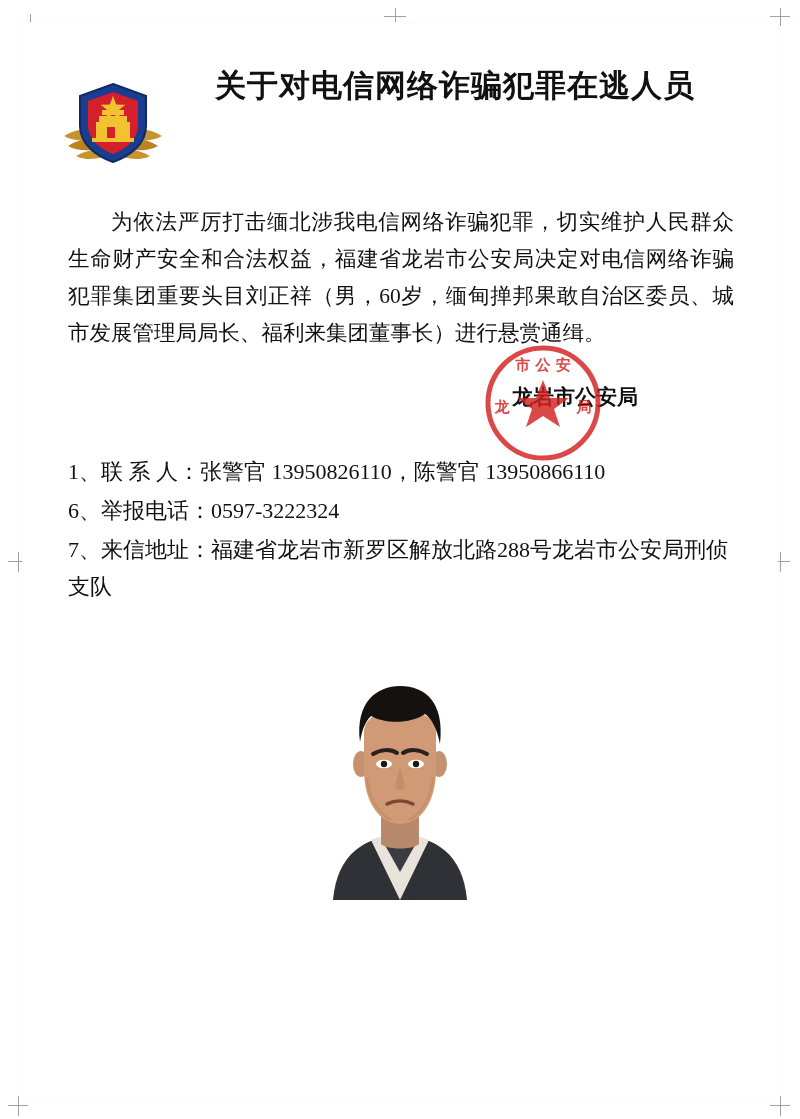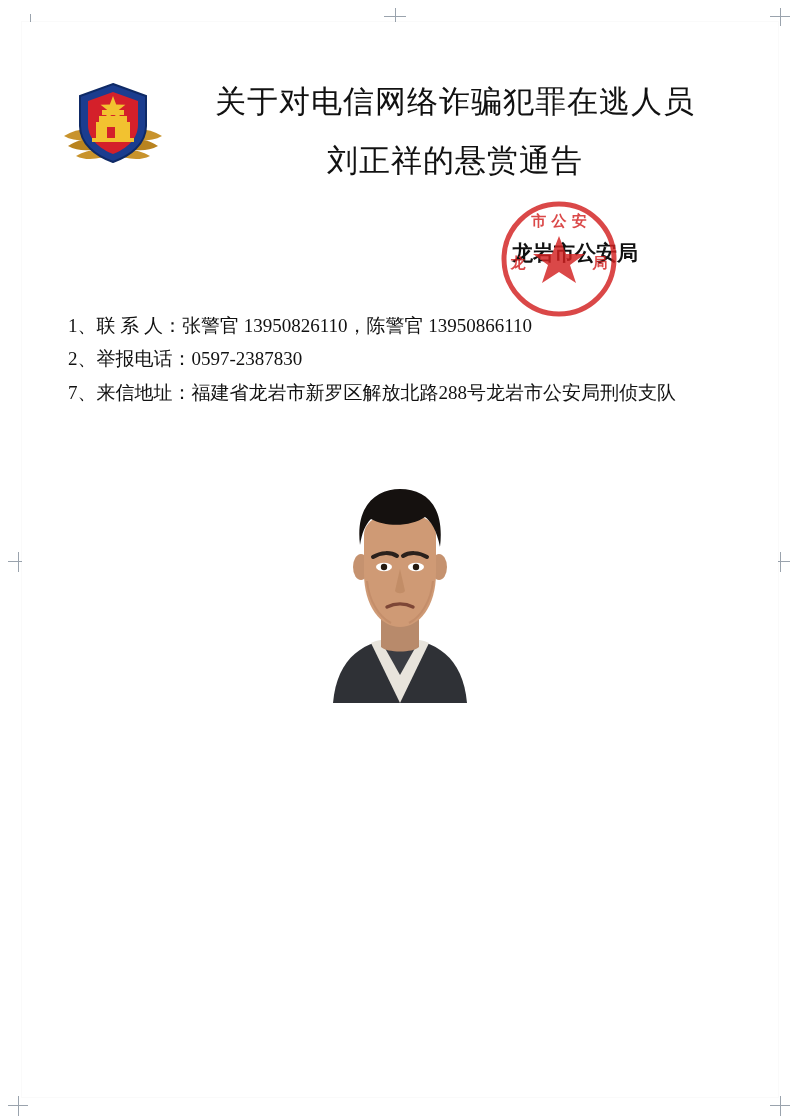--- a/index.html
+++ b/index.html
@@ -65,26 +65,25 @@
   }
   .emblem svg { display: block; }
 
   .title-block {
     flex: 1 1 auto;
     text-align: center;
     padding-left: 4px;
   }
   .title-line {
     font-family: "DejaVu Serif", "Liberation Serif", serif;
-    font-weight: normal;
+    font-weight: bold;
     font-size: 31px;
     line-height: 1.38;
     letter-spacing: 1px;
     color: #111111;
-    margin-top: 16px;
   }
 
   
   .body-text {
     padding: 26px 44px 0 46px;
     font-size: 21.5px;
     line-height: 1.72;
     text-align: justify;
     text-justify: inter-ideograph;
     color: #111;
@@ -101,32 +100,32 @@
     padding-right: 96px;
     text-align: right;
     font-size: 21px;
     line-height: 1.62;
     color: #111;
   }
   .sign-line { display: block; font-weight: bold; }
 
   .stamp {
     position: absolute;
-    right: 112px;
+    right: 128px;
     top: -40px;
     width: 126px;
     height: 126px;
     pointer-events: none;
   }
   .stamp svg { display: block; }
 
   
   .contacts {
     padding: 40px 44px 0 46px;
-    font-size: 19px;
+    font-size: 22px;
     line-height: 1.68;
     color: #111;
   }
   .contact-row { margin: 0 0 2px 0; }
 
   
   .photo-wrap {
     margin-top: 52px;
     text-align: center;
   }
@@ -200,45 +199,45 @@
         <rect x="49" y="53" width="8" height="11" fill="#d4202a"></rect>
 
         <polygon points="55,22 58.2,30.6 67.4,30.8 60.1,36.4 62.7,45.2 55,40 47.3,45.2 49.9,36.4 42.6,30.8 51.8,30.6" fill="#f2c230"></polygon>
 
         <rect x="34" y="64" width="42" height="4" fill="#f2c230"></rect>
       </svg>
     </div>
 
     <div class="title-block">
       <div class="title-line">关于对电信网络诈骗犯罪在逃人员</div>
-      <div class="title-line">刘正祥的悬赏通告</div>
     </div>
   </div>
 
   <div class="body-text">
+    <p class="para">为依法严厉打击缅北涉我电信网络诈骗犯罪，切实维护人民群众生命财产安全和合法权益，福建省龙岩市公安局决定对电信网络诈骗犯罪集团重要头目刘正祥（男，60岁，缅甸掸邦果敢自治区委员、城市发展管理局局长、福利来集团董事长）进行悬赏通缉。</p>
 
     <div class="sign-block">
       <div class="stamp">
         <svg width="126" height="126" viewBox="0 0 126 126" xmlns="http://www.w3.org/2000/svg">
           <g opacity="0.82">
             <circle cx="63" cy="63" r="55" fill="none" stroke="#d32020" stroke-width="5"></circle>
             <polygon points="63,40 70,58 89,58 74,69 80,87 63,76 46,87 52,69 37,58 56,58" fill="#d32020"></polygon>
             <text x="63" y="30" font-family="DejaVu Serif, serif" font-size="15" fill="#d32020" text-anchor="middle" font-weight="bold">市 公 安</text>
             <text x="22" y="72" font-family="DejaVu Serif, serif" font-size="15" fill="#d32020" text-anchor="middle" font-weight="bold">龙</text>
             <text x="104" y="72" font-family="DejaVu Serif, serif" font-size="15" fill="#d32020" text-anchor="middle" font-weight="bold">局</text>
           </g>
         </svg>
       </div>
       <span class="sign-line">龙岩市公安局</span>
     </div>
   </div>
 
   <div class="contacts">
     <p class="contact-row">1、联 系 人：张警官 13950826110，陈警官 13950866110</p>
-    <p class="contact-row">2、举报电话：0597-2387830</p>
+    <p class="contact-row">6、举报电话：0597-3222324</p>
     <p class="contact-row">7、来信地址：福建省龙岩市新罗区解放北路288号龙岩市公安局刑侦支队</p>
   </div>
 
   <div class="photo-wrap">
     <div class="photo">
       <svg width="186" height="242" viewBox="0 0 186 242" xmlns="http://www.w3.org/2000/svg">
         <rect x="0" y="0" width="186" height="242" fill="#ffffff"></rect>
 
         <path d="M26 242 C30 196, 58 178, 93 178 C128 178, 156 196, 160 242 Z" fill="#2f3136"></path>
         <path d="M64 182 L93 242 L122 182 C112 176, 74 176, 64 182 Z" fill="#e8e4dc"></path>

